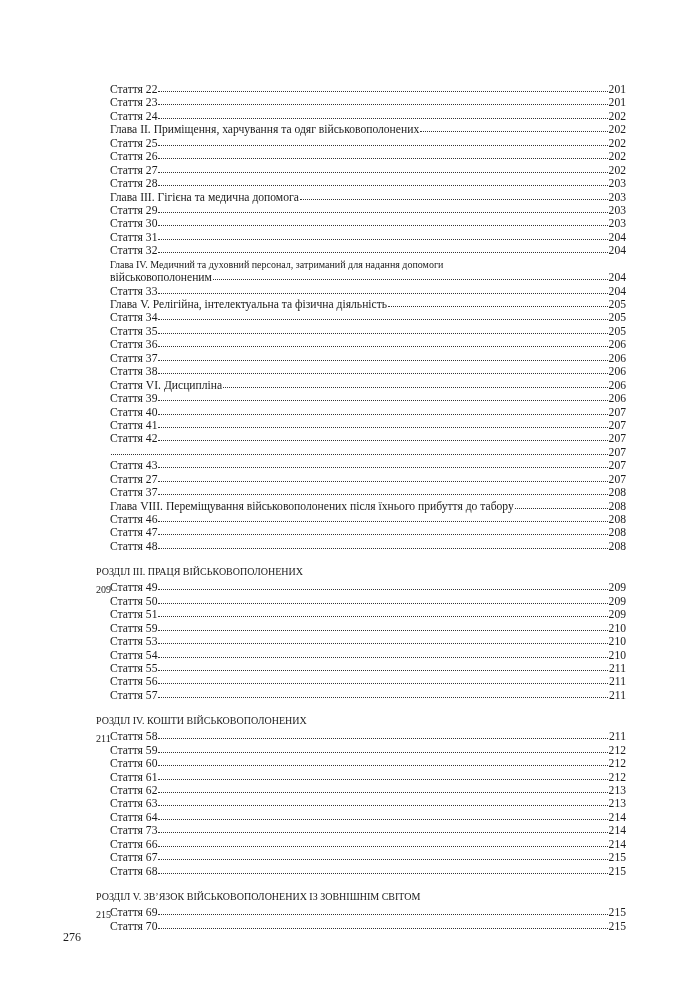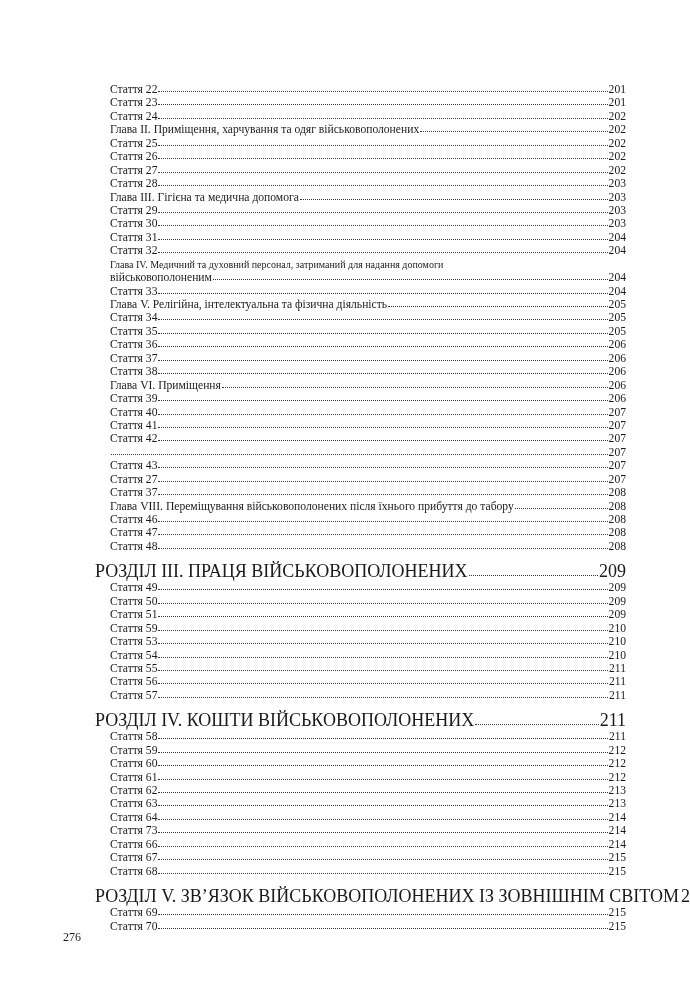--- a/index.html
+++ b/index.html
@@ -3,21 +3,21 @@
 <meta charset="utf-8">
 <style>
   html, body { margin:0; padding:0; background:#ffffff; }
   body { width:690px; height:1000px; position:relative; overflow:hidden;
          font-family:"Liberation Serif","DejaVu Serif",serif; color:#1a1a1a; }
   #toc { position:absolute; left:95px; top:59px; width:531px;margin-top:24px; }
   .row { display:flex; align-items:baseline; white-space:nowrap; }
   .row.art { padding-left:15px; font-size:11.6px; height:13.45px; line-height:13.45px; }
   .row.chap { padding-left:15px; font-size:11.6px; height:13.45px; line-height:13.45px;justify-content:flex-end; }
   .row.chap-first { padding-left:15px; font-size:10px; height:13.45px; line-height:13.45px; }
-  .row.sec { font-size:18px; height:17px; line-height:17px; margin-top:10px; margin-bottom:1px; }
+  .row.sec { font-size:10px; height:17px; line-height:17px; margin-top:10px; margin-bottom:1px;flex-direction:column; }
   .row .t { flex:0 0 auto; }
   .row .d { flex:1 1 auto; overflow:hidden; margin:0 1px; position:relative; top:-1px;
             border-bottom:1.2px dotted #333; height:0.7em; }
   .row .p { flex:0 0 auto; text-align:right; }
   #page-num { position:absolute; left:63px; top:930px; font-size:12px; }
 </style>
 </head>
 <body>
 
 <div id="toc">
@@ -123,21 +123,21 @@
       <span class="t">Стаття 37</span>
       <span class="d"></span>
       <span class="p">206</span>
     </div>
     <div class="row art">
       <span class="t">Стаття 38</span>
       <span class="d"></span>
       <span class="p">206</span>
     </div>
     <div class="row chap">
-      <span class="t">Глава VI. Приміщення</span>
+      <span class="t">Стаття VI. Дисципліна</span>
       <span class="d"></span>
       <span class="p">206</span>
     </div>
     <div class="row art">
       <span class="t">Стаття 39</span>
       <span class="d"></span>
       <span class="p">206</span>
     </div>
     <div class="row art">
       <span class="t">Стаття 40</span>

